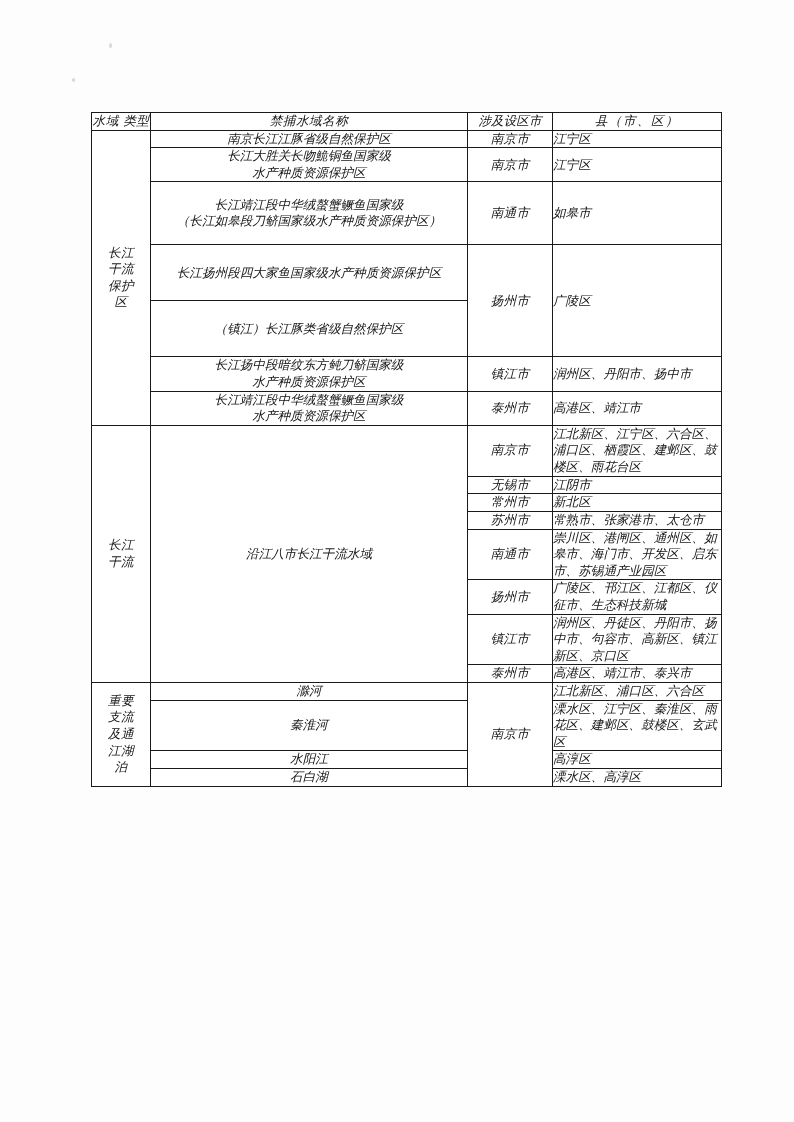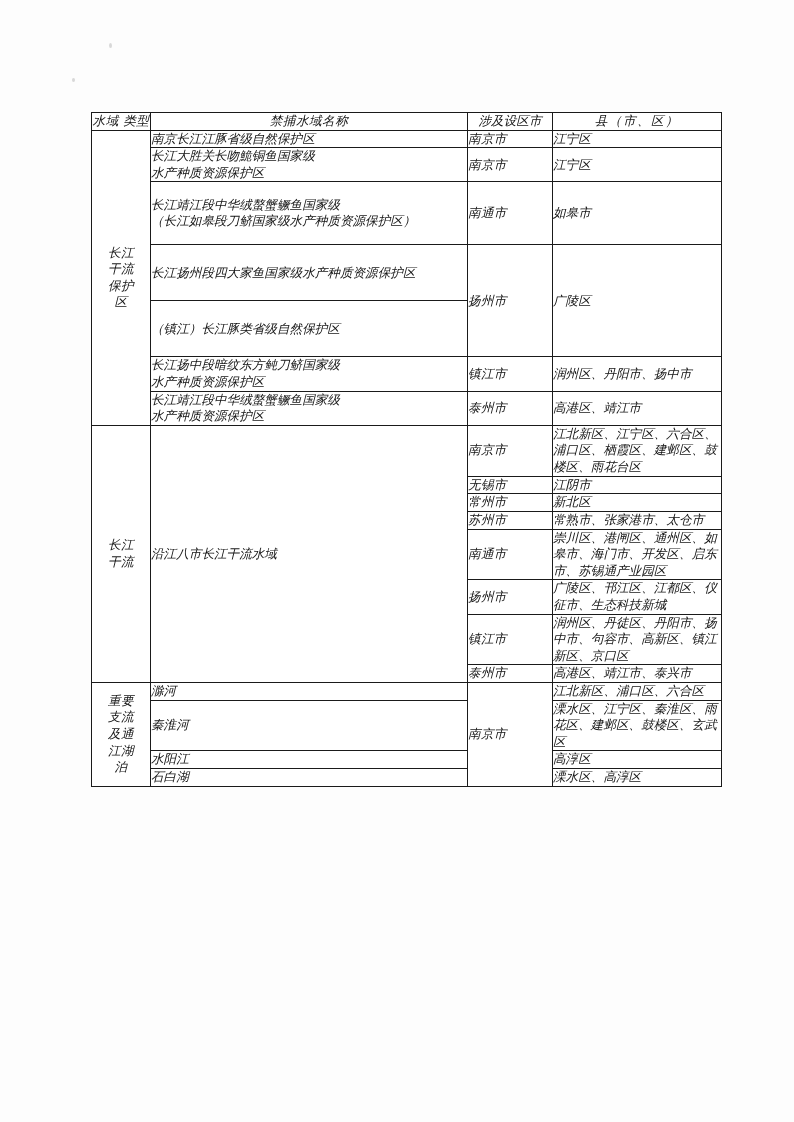--- a/index.html
+++ b/index.html
@@ -82,32 +82,33 @@
     font-size: 13.2px;
     line-height: 1.6;
     letter-spacing: .5px;
     padding: 4px 6px;
     margin-top: 26px;
   }
   td.cat .catline { display: block; white-space: nowrap; }
 
   
   td.name {
-    text-align: left;
+    text-align: center;
     padding: 6px 8px 6px 9px;
     font-size: 12.8px;
     line-height: 1.5;
     margin-left: 10px;
   }
   td.name .ln { display: block; white-space: nowrap; }
   td.name.tall { height: 62px; }
   td.name.tall2 { height: 55px; }
 
   
   td.city {
+    text-align: center;
     font-size: 12.8px;
     letter-spacing: .3px;
   }
   
   td.county {
     text-align: left;
     padding: 4px 5px 4px 6px;
     font-size: 12.8px;
     line-height: 1.42;
   }

